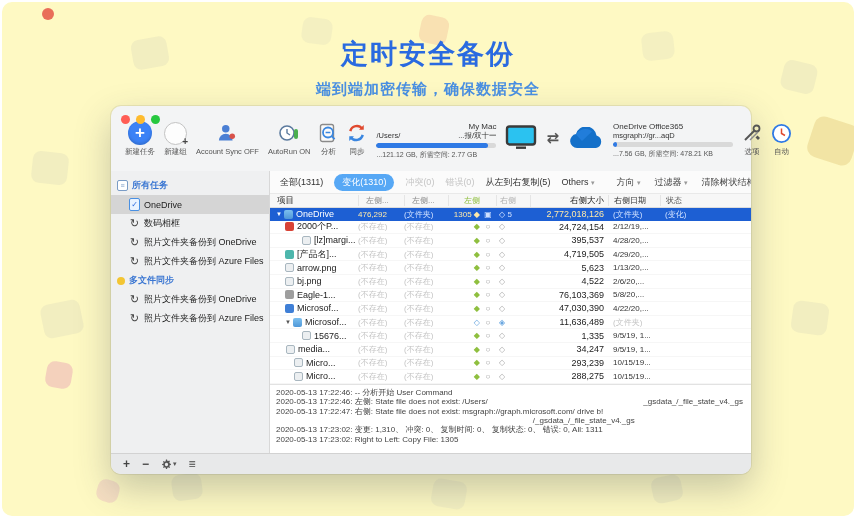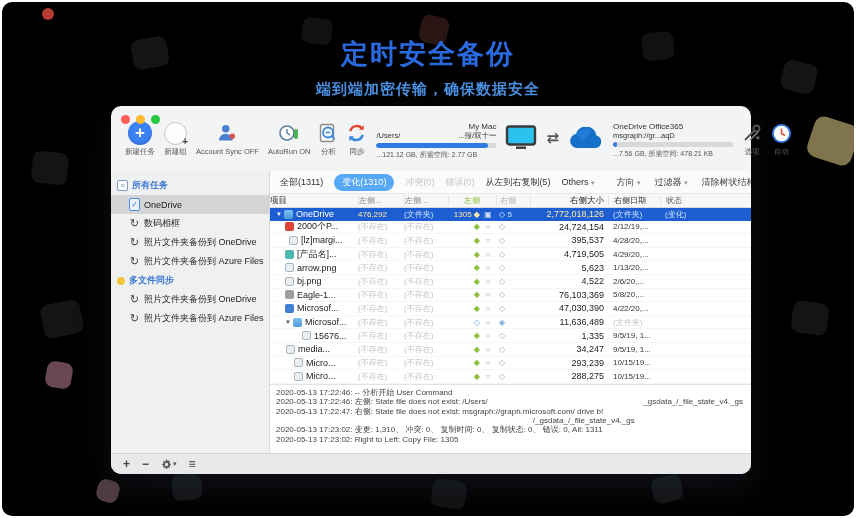--- a/index.html
+++ b/index.html
@@ -1,17 +1,17 @@
 <!DOCTYPE html>
 <html><head>
 <meta charset="utf-8">
 <style>
   html,body{margin:0;padding:0;width:856px;height:518px;overflow:hidden;background:#fff;
     font-family:"Liberation Sans","DejaVu Sans",sans-serif;}
-  .bg{position:absolute;left:2px;top:2px;width:852px;height:514px;background:#000000;border-radius:10px;overflow:hidden;}
+  .bg{position:absolute;left:2px;top:2px;width:852px;height:514px;background:#fef9c3;border-radius:10px;overflow:hidden;}
   .deco{position:absolute;border-radius:8px;}
   
   .hero{position:absolute;left:0;top:34px;width:100%;text-align:center;}
   .hero-title{font-size:27px;font-weight:bold;color:#2a6ae0;letter-spacing:2px;}
   .hero-sub{font-size:15px;color:#4a90e2;margin-top:8px;letter-spacing:1px;}
   
   .window{position:absolute;left:109px;top:104px;width:640px;height:368px;background:#f3f4f5;border-radius:10px;
     box-shadow:0 14px 36px rgba(50,60,80,.28),0 0 0 1px rgba(0,0,0,.07);display:flex;flex-direction:column;}
   .titlebar{position:absolute;top:9px;left:10px;display:flex;gap:6px;z-index:5;}
   .tl{width:9px;height:9px;border-radius:50%;display:inline-block;}
@@ -49,21 +49,21 @@
   .tabbar{height:22px;display:flex;align-items:center;gap:11px;padding:0 10px;background:#fbfbfb;font-size:9px;flex-shrink:0;white-space:nowrap;}
   .tab{color:#333;}
   .tab.selected{background:#57a8f5;color:#fff;padding:2px 8px;border-radius:9px;}
   .tab.disabled{color:#c4c4c4;}
   .chev{color:#999;font-size:7px;}
   .taction{color:#444;}
   .spacer{flex:1;}
   
   .thead-row,.trow{display:grid;grid-template-columns:88px 46px 44px 32px 16px 34px 78px 52px 1fr;align-items:center;}
   .thead-row{height:13px;background:#f7f7f7;border-top:1px solid #e9e9e9;border-bottom:1px solid #dcdcdc;flex-shrink:0;}
-  .th{font-size:8.5px;color:#555;padding-left:0;border-left:1px solid #e5e5e5;overflow:hidden;white-space:nowrap;}
+  .th{font-size:8.5px;color:#555;padding-left:7px;border-left:1px solid #e5e5e5;overflow:hidden;white-space:nowrap;}
   .th:first-child{border-left:none;}
   .trow{height:12.6px;font-size:9px;border-bottom:1px solid #f6f6f6;}
   .c-name{display:flex;align-items:center;white-space:nowrap;overflow:hidden;color:#222;}
   .exp{font-size:6px;color:#555;margin-right:2px;}
   .fic{width:9px;height:9px;border-radius:2px;margin-right:3px;flex-shrink:0;}
   .fic-folder{background:linear-gradient(#7cc0ef,#4f97d8);}
   .fic-video{background:#d84336;}
   .fic-image{background:#eceff1;border:1px solid #a8b6bf;box-sizing:border-box;}
   .fic-file{background:#4db6ac;}
   .fic-app{background:#9e9e9e;}
@@ -330,21 +330,21 @@
               <span class="c-lsize muted">(不存在)</span>
               <span class="c-ldate muted">(不存在)</span>
               <span class="c-ldir">◆</span>
               <span class="c-mid">○</span>
               <span class="c-rdir">◇</span>
               <span class="c-rsize">24,724,154</span>
               <span class="c-rdate">2/12/19,...</span>
               <span class="c-status"></span>
             </div>
             <div class="trow">
-              <span class="c-name" style="padding-left:19px">
+              <span class="c-name" style="padding-left:32px">
                 <span class="fic fic-image"></span>
                 <span>[lz]margi...</span>
               </span>
               <span class="c-lsize muted">(不存在)</span>
               <span class="c-ldate muted">(不存在)</span>
               <span class="c-ldir">◆</span>
               <span class="c-mid">○</span>
               <span class="c-rdir">◇</span>
               <span class="c-rsize">395,537</span>
               <span class="c-rdate">4/28/20,...</span>

